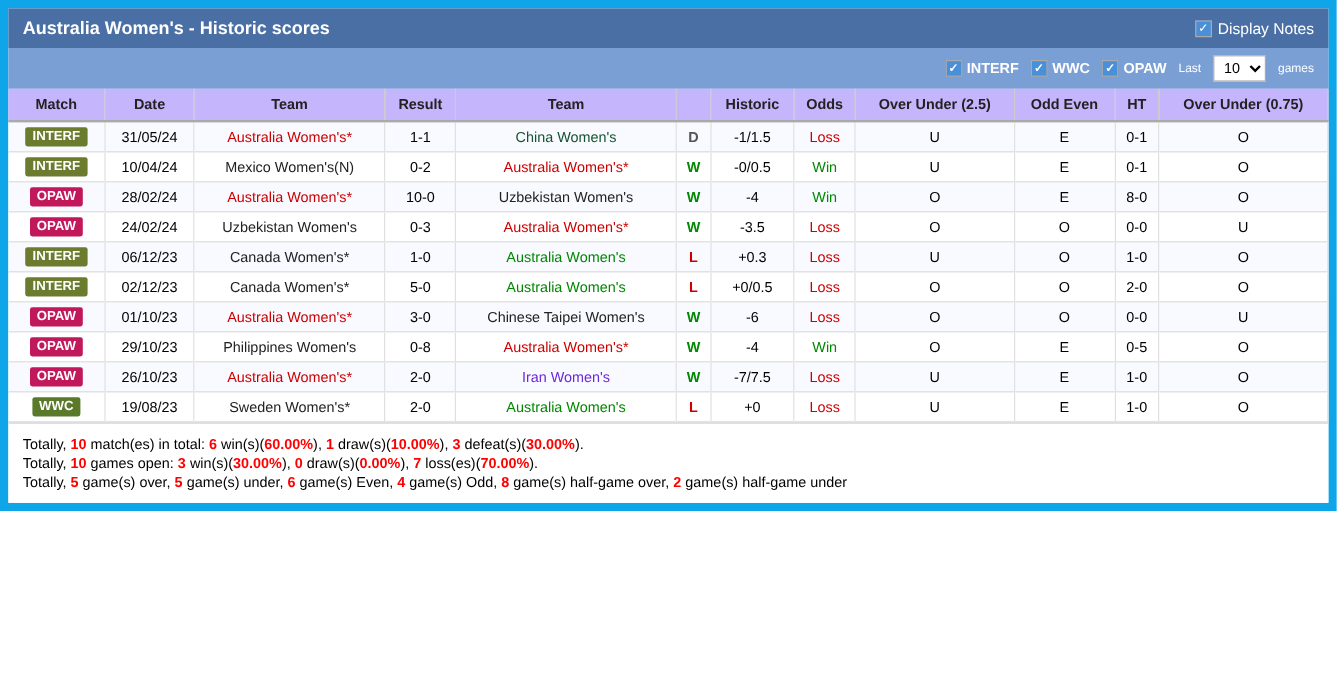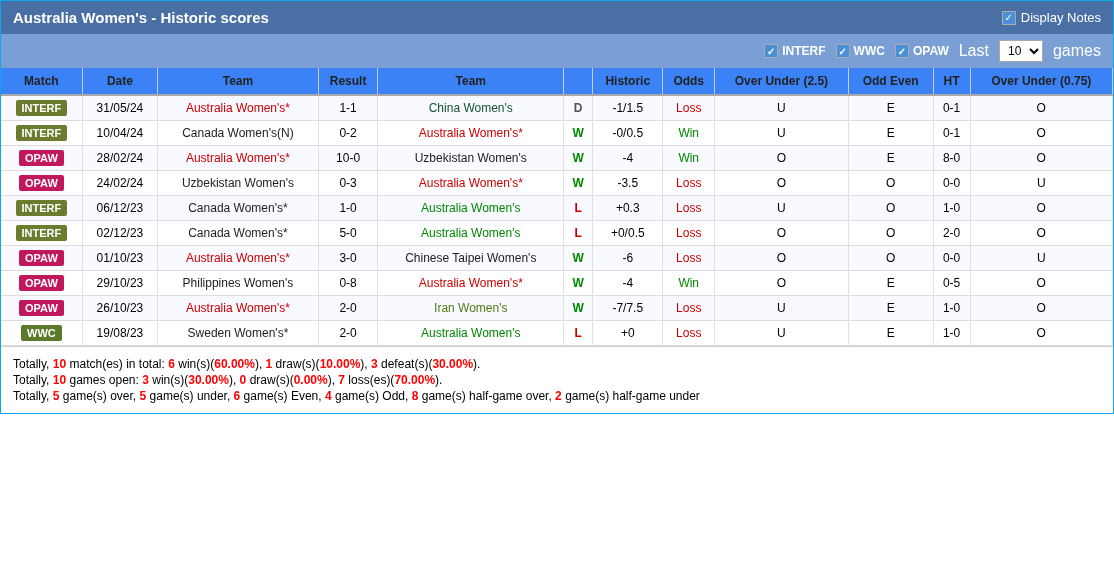--- a/index.html
+++ b/index.html
@@ -1,32 +1,32 @@
 <!DOCTYPE html>
 <html><head>
   <meta charset="utf-8">
   <style>
     * { box-sizing: border-box; margin: 0; padding: 0; }
     body { font-family: Arial, sans-serif; font-size: 12px; background: #fff; }
-    .container { width: 1114px; background: #fff; border: 1px solid #0ea5e9; }
+    .container { width: 1114px; background: #fff; border: 7px solid #0ea5e9; }
     
     
     .header { background: #4a6fa5; color: white; padding: 8px 12px; display: flex; align-items: center; justify-content: space-between; }
     .header-title { font-size: 15px; font-weight: bold; color: white; }
     .display-notes { display: flex; align-items: center; gap: 5px; font-size: 13px; color: white; }
     .checkbox-checked { width: 14px; height: 14px; background: #4a90d9; border: 1px solid #aaa; display: inline-flex; align-items: center; justify-content: center; color: white; font-size: 10px; }
     
     
     .filter-bar { background: #7a9fd4; padding: 6px 12px; display: flex; align-items: center; justify-content: flex-end; gap: 10px; }
     .filter-item { display: flex; align-items: center; gap: 4px; color: white; font-size: 12px; font-weight: bold; }
-    .filter-label { color: white; font-size: 16px; }
+    .filter-label { color: white; font-size: 10px; }
     .last-select { background: white; border: 1px solid #aaa; padding: 2px 4px; font-size: 12px; }
     
     
-    .col-headers { background: #3b82f6; border-bottom: 2px solid #aaa; }
+    .col-headers { background: #c4b5fd; border-bottom: 2px solid #aaa; }
     .col-headers tr th { padding: 6px 4px; text-align: center; font-size: 12px; font-weight: bold; color: #222; border-right: 1px solid #ccc; vertical-align: middle; }
     
     
     table { width: 100%; border-collapse: collapse; }
     tbody tr { border-bottom: 1px solid #ddd; }
     tbody td { padding: 4px 5px; text-align: center; font-size: 12px; border-right: 1px solid #e0e0e0; }
     
     .badge { color: white; font-size: 11px; font-weight: bold; padding: 2px 6px; border-radius: 2px; display: inline-block; }
     .badge-interf { background: #6b7c2e; }
     .badge-opaw { background: #c0185a; }
@@ -104,21 +104,21 @@
     <td>-1/1.5</td>
     <td style="color:#c00">Loss</td>
     <td>U</td>
     <td>E</td>
     <td>0-1</td>
     <td>O</td>
   </tr>
         <tr class="row-odd">
     <td><span class="badge badge-interf">INTERF</span></td>
     <td>10/04/24</td>
-    <td style="color:#222">Canada Women's(N)</td>
+    <td style="color:#222">Mexico Women's(N)</td>
     <td>0-2</td>
     <td style="color:#c00">Australia Women's*</td>
     <td style="color:#080;font-weight:bold">W</td>
     <td>-0/0.5</td>
     <td style="color:#080">Win</td>
     <td>U</td>
     <td>E</td>
     <td>0-1</td>
     <td>O</td>
   </tr>
@@ -204,21 +204,21 @@
     <td>O</td>
     <td>E</td>
     <td>0-5</td>
     <td>O</td>
   </tr>
         <tr class="row-even">
     <td><span class="badge badge-opaw">OPAW</span></td>
     <td>26/10/23</td>
     <td style="color:#c00">Australia Women's*</td>
     <td>2-0</td>
-    <td style="color:#4d7c0f">Iran Women's</td>
+    <td style="color:#6d28d9">Iran Women's</td>
     <td style="color:#080;font-weight:bold">W</td>
     <td>-7/7.5</td>
     <td style="color:#c00">Loss</td>
     <td>U</td>
     <td>E</td>
     <td>1-0</td>
     <td>O</td>
   </tr>
         <tr class="row-odd">
     <td><span class="badge badge-wwc">WWC</span></td>

